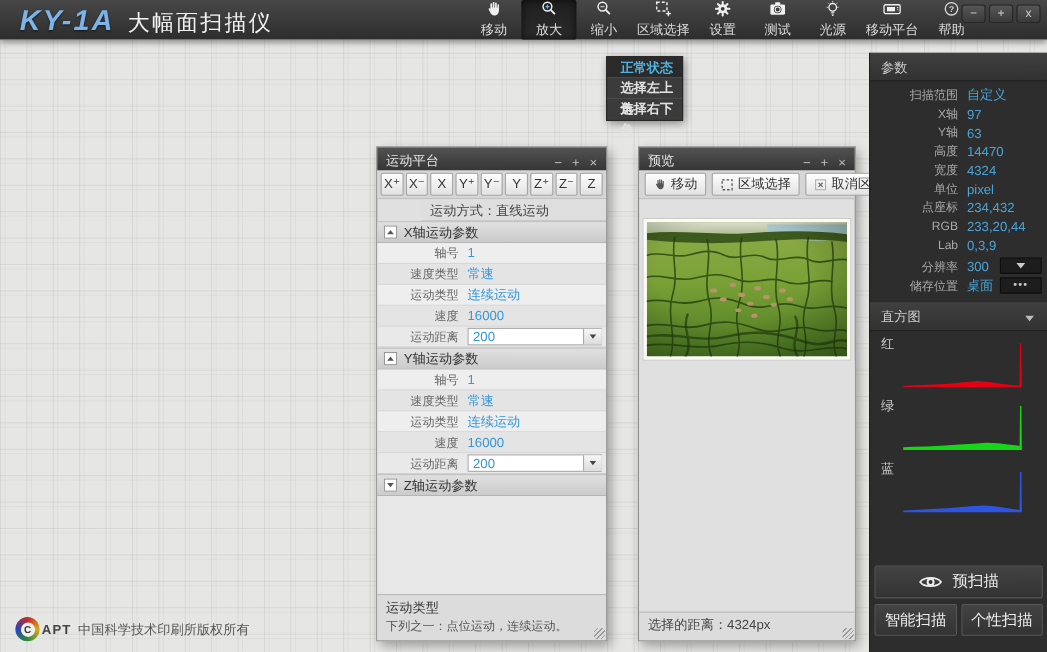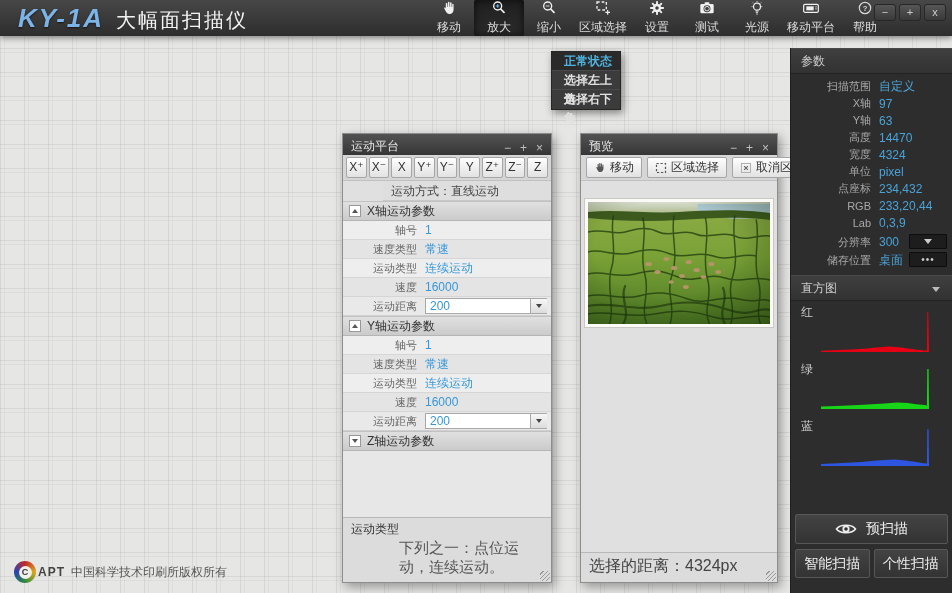--- a/index.html
+++ b/index.html
@@ -99,31 +99,31 @@
     border-bottom:1px solid #d0d0d0; font-size:11px; }
   .dd-box { flex:1; height:16px; background:#fff; border:1px solid #a8a8a8; display:flex;
     align-items:center; padding-left:4px; color:#3697d9; font-size:12px; margin-right:4px; cursor:pointer; }
   .dd-btn { width:17px; height:14px; margin-left:auto; margin-right:-1px;
     background:linear-gradient(#f7f7f7,#dcdcdc); border-left:1px solid #a8a8a8;
     display:flex; align-items:center; justify-content:center; }
   .dd-btn .tri-dn { border-top-color:#444; }
   .win-blank { flex:1; background:#e7e7e7; }
   .win-footer { flex:none; border-top:1px solid #b8b8b8; background:#dcdcdc; padding:3px 8px 5px; position:relative; }
   .f-title { font-size:12px; color:#333; }
-  .f-desc { font-size:15px; color:#555; margin-top:1px;margin-left:48px; }
+  .f-desc { font-size:11px; color:#555; margin-top:1px; }
   
   #preview-win { left:580px; width:198px; }
   .pv-toolbar { flex:none; height:26px; display:flex; align-items:center; gap:5px; padding:0 5px;
     background:#d6d6d6; border-bottom:1px solid #c0c0c0; }
   .pv-btn { height:21px; display:flex; align-items:center; gap:4px; padding:0 7px;
     background:linear-gradient(#fefefe,#e2e2e2); border:1px solid #a6a6a6; border-radius:2px;
     font-size:12px; color:#333; cursor:pointer; white-space:nowrap; }
   .photo-frame { flex:none; margin:17px 3px 0; background:#fbfaf6; border:1px solid #c8c8c4; padding:3px; }
   .photo-frame svg { display:block; width:100%; height:122px; }
-  .pv-footer { font-size:16px; color:#444; }
+  .pv-footer { font-size:12px; color:#444; }
   
   .copyright { position:absolute; left:14px; bottom:10px; display:flex; align-items:center; gap:6px; z-index:20; }
   .capt-ring { width:22px; height:22px; border-radius:50%;
     background:conic-gradient(#c42828,#d8a81e,#2d8a3c,#2846b4,#c42828);
     display:flex; align-items:center; justify-content:center; }
   .capt-core { width:13px; height:13px; border-radius:50%; background:#f0efe8; color:#333;
     font-size:9px; font-weight:bold; line-height:13px; text-align:center; }
   .capt-text { font-size:12px; font-weight:bold; color:#444; letter-spacing:1px; margin-left:-4px; }
   .copy-text { font-size:12px; color:#555; }
 </style>

